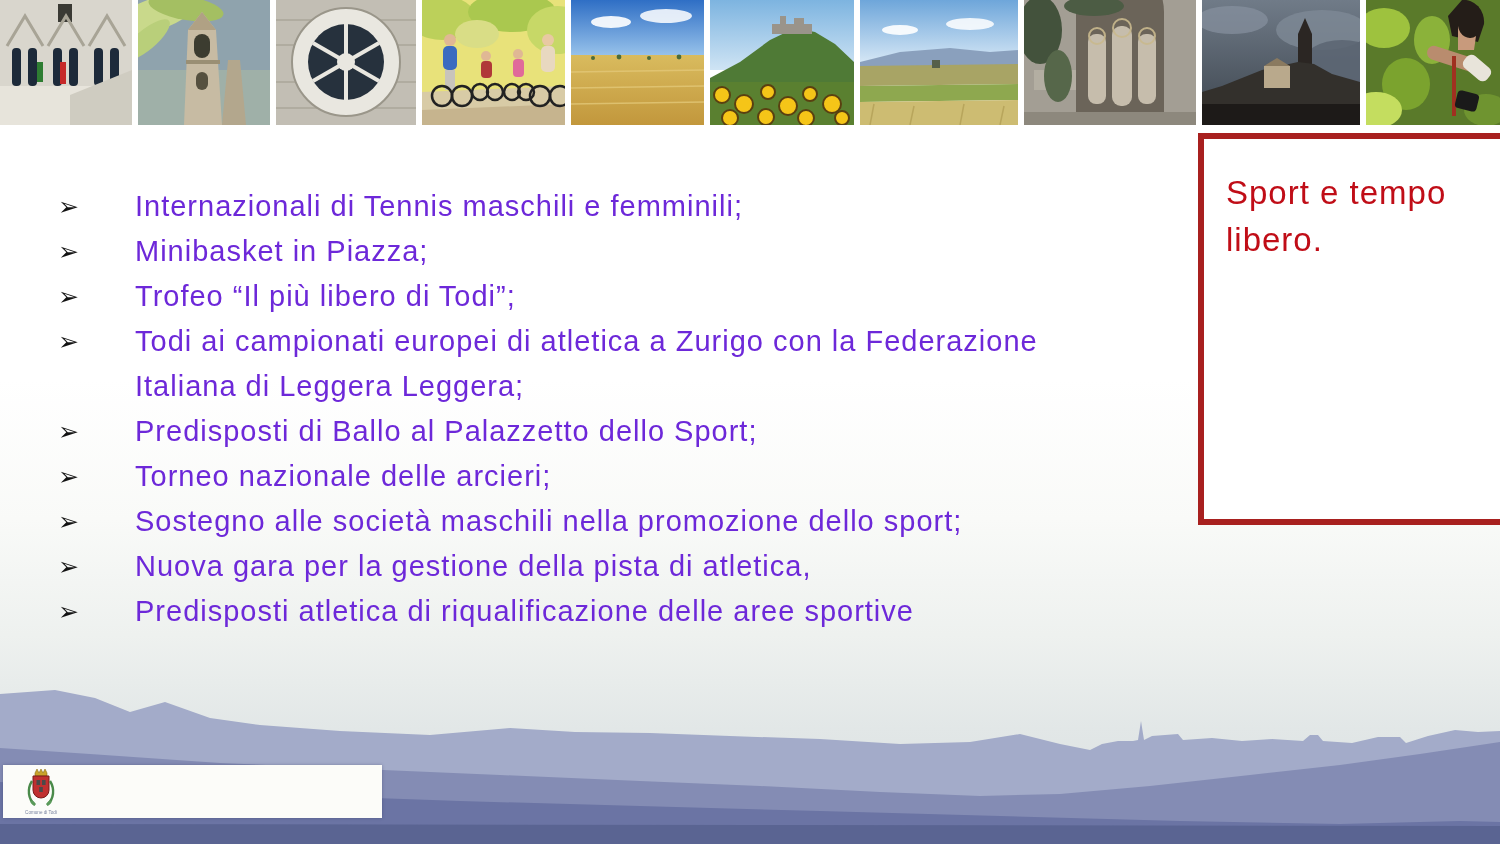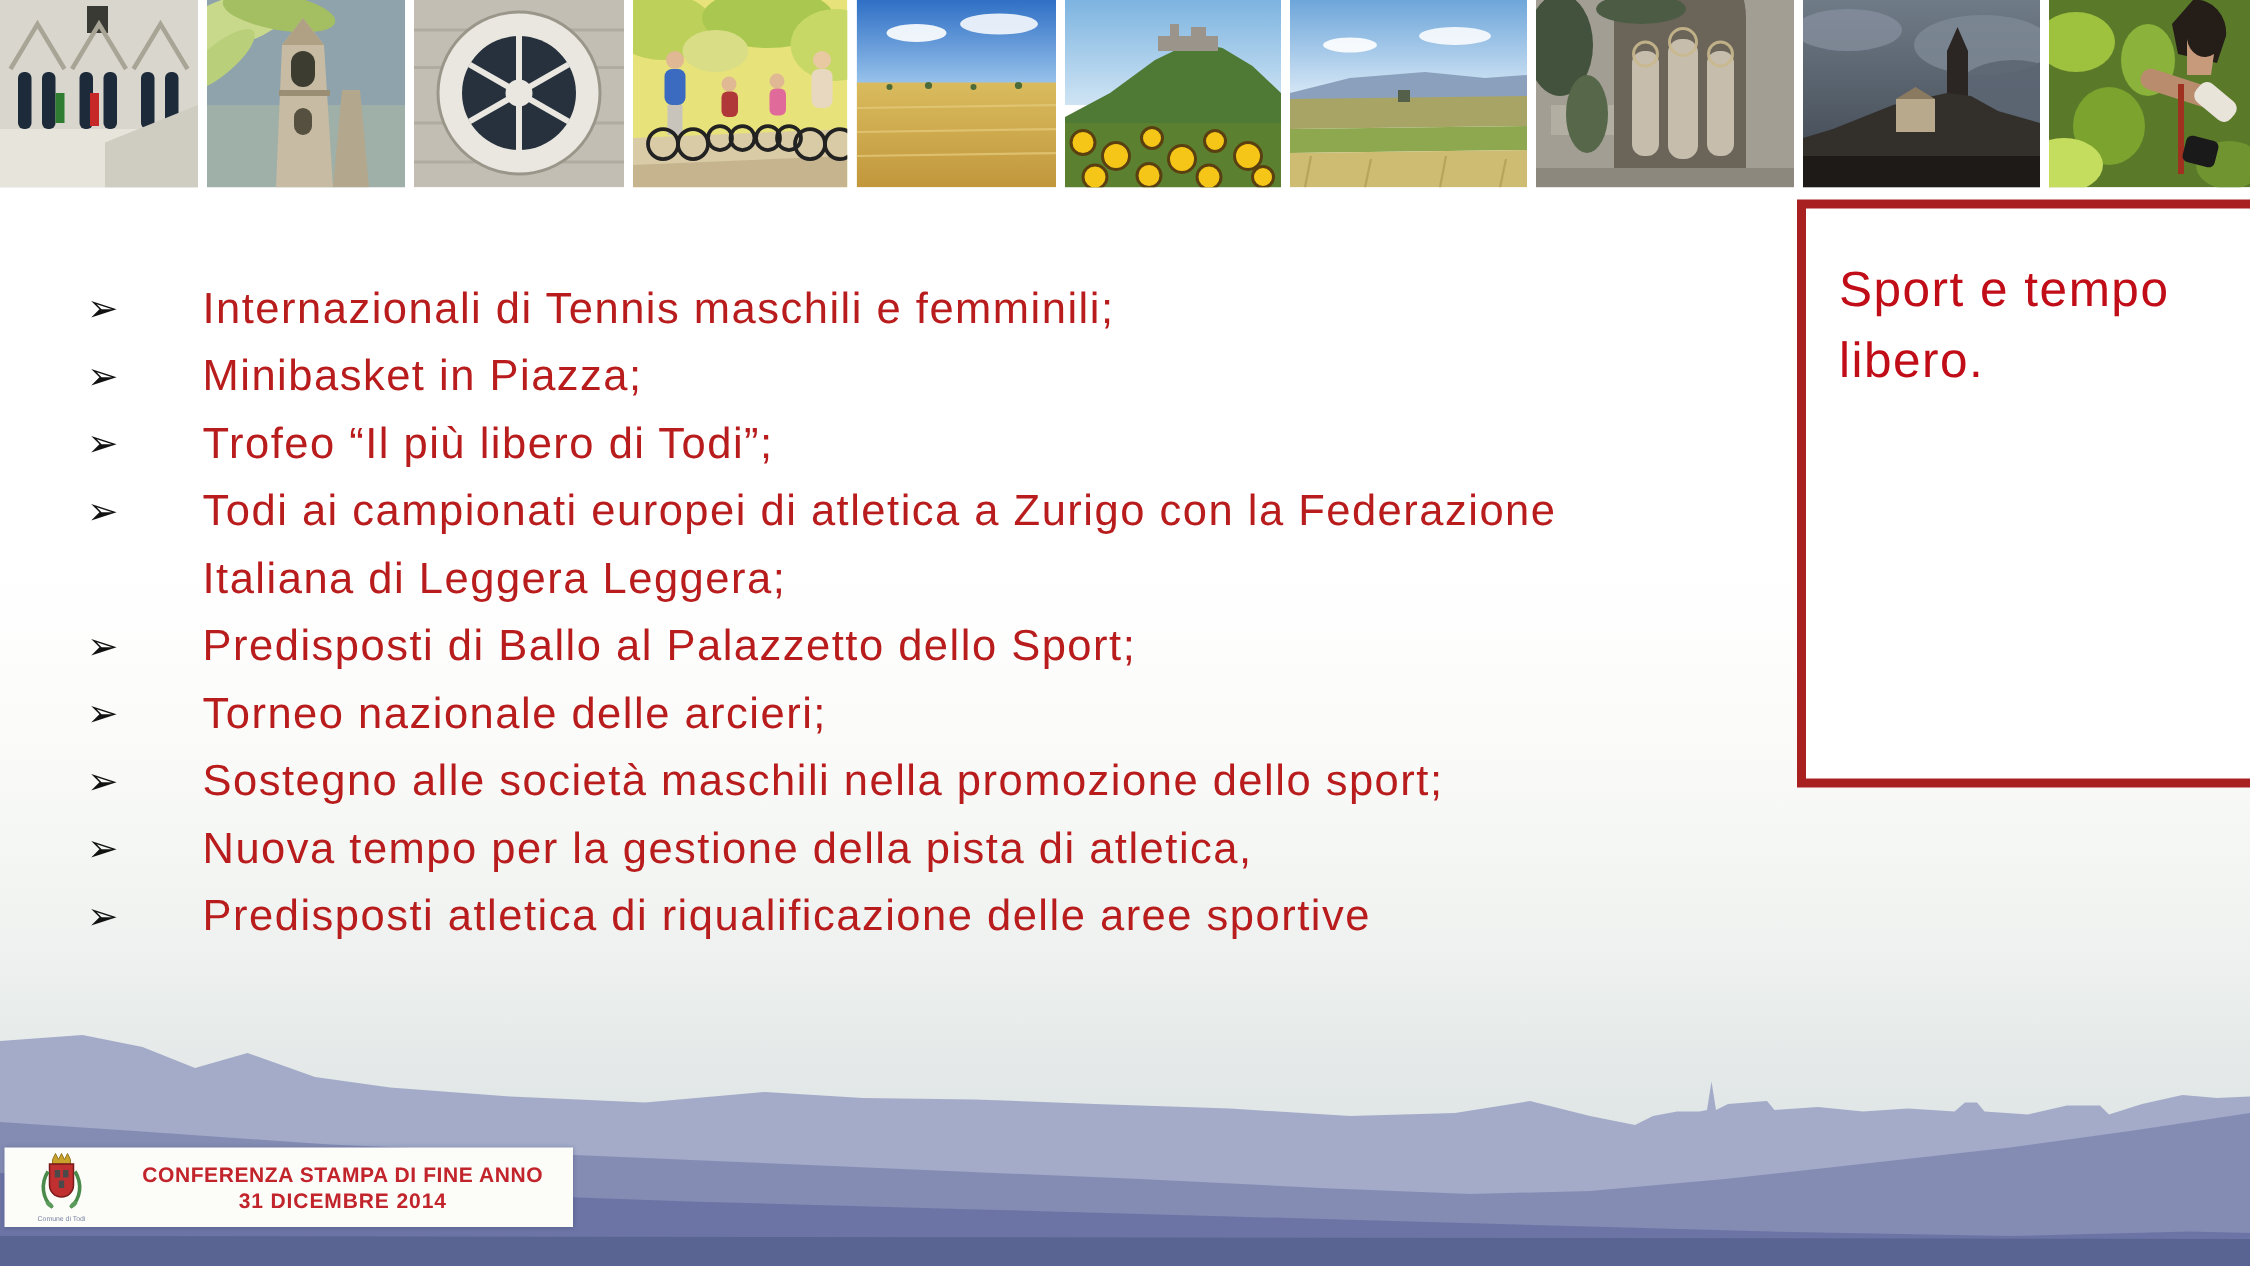--- a/index.html
+++ b/index.html
@@ -22,21 +22,21 @@
   .mountains{position:absolute;left:0;bottom:0;width:1500px;height:170px;}
 
   
   .bullets{position:absolute;left:58px;top:184px;width:1100px;list-style:none;margin:0;padding:0;}
   .bullets li{display:flex;align-items:flex-start;}
   .blt{
     flex:none;width:77px;font-size:25px;line-height:45px;color:#111;
     letter-spacing:0;
   }
   .btext{
-    width:1010px;font-size:29px;line-height:45px;color:#b91c1c;letter-spacing:1px;
+    width:1010px;font-size:29px;line-height:45px;color:#6d28d9;letter-spacing:1px;
   }
 
   
   .sidebox{
     position:absolute;left:1198px;top:133px;right:-12px;height:392px;
     border:6px solid #a8201f;background:#ffffff;box-sizing:border-box;
   }
   .sidebox h1{
     margin:30px 10px 0 22px;font-size:33px;line-height:47px;font-weight:400;
     color:#c00d17;letter-spacing:1px;width:280px;
@@ -337,21 +337,21 @@
         <span class="btext">Torneo nazionale delle arcieri;</span>
       </li>
 
       <li>
         <span class="blt">➢</span>
         <span class="btext">Sostegno alle società maschili nella promozione dello sport;</span>
       </li>
 
       <li>
         <span class="blt">➢</span>
-        <span class="btext">Nuova tempo per la gestione della pista di atletica,</span>
+        <span class="btext">Nuova gara per la gestione della pista di atletica,</span>
       </li>
 
       <li>
         <span class="blt">➢</span>
         <span class="btext">Predisposti atletica di riqualificazione delle aree sportive</span>
       </li>
     </ul>
 
   <div class="sidebox">
     <h1>Sport e tempo libero.</h1>
@@ -365,19 +365,15 @@
         <rect x="11.5" y="13" width="3.6" height="5"></rect>
         <rect x="17" y="13" width="3.6" height="5"></rect>
         <rect x="14.2" y="20" width="3.6" height="5"></rect>
       </g>
       <path d="M7,14 C2,22 3,32 10,38" fill="none" stroke="#4a8a4a" stroke-width="2.4"></path>
       <path d="M25,14 C30,22 29,32 22,38" fill="none" stroke="#4a8a4a" stroke-width="2.4"></path>
       <ellipse cx="8" cy="36" rx="3" ry="1.6" fill="#5a9a5a" transform="rotate(40 8 36)"></ellipse>
       <ellipse cx="24" cy="36" rx="3" ry="1.6" fill="#5a9a5a" transform="rotate(-40 24 36)"></ellipse>
       <text x="16" y="47" text-anchor="middle" font-size="4.6" fill="#7a84a0">Comune di Todi</text>
     </svg>
-    <div class="badge-text">
-      <div class="badge-line1">CONFERENZA STAMPA DI FINE ANNO</div>
-      <div class="badge-line2">31 DICEMBRE 2014</div>
-    </div>
   </div>
 
 </div>
 
 </body></html>

